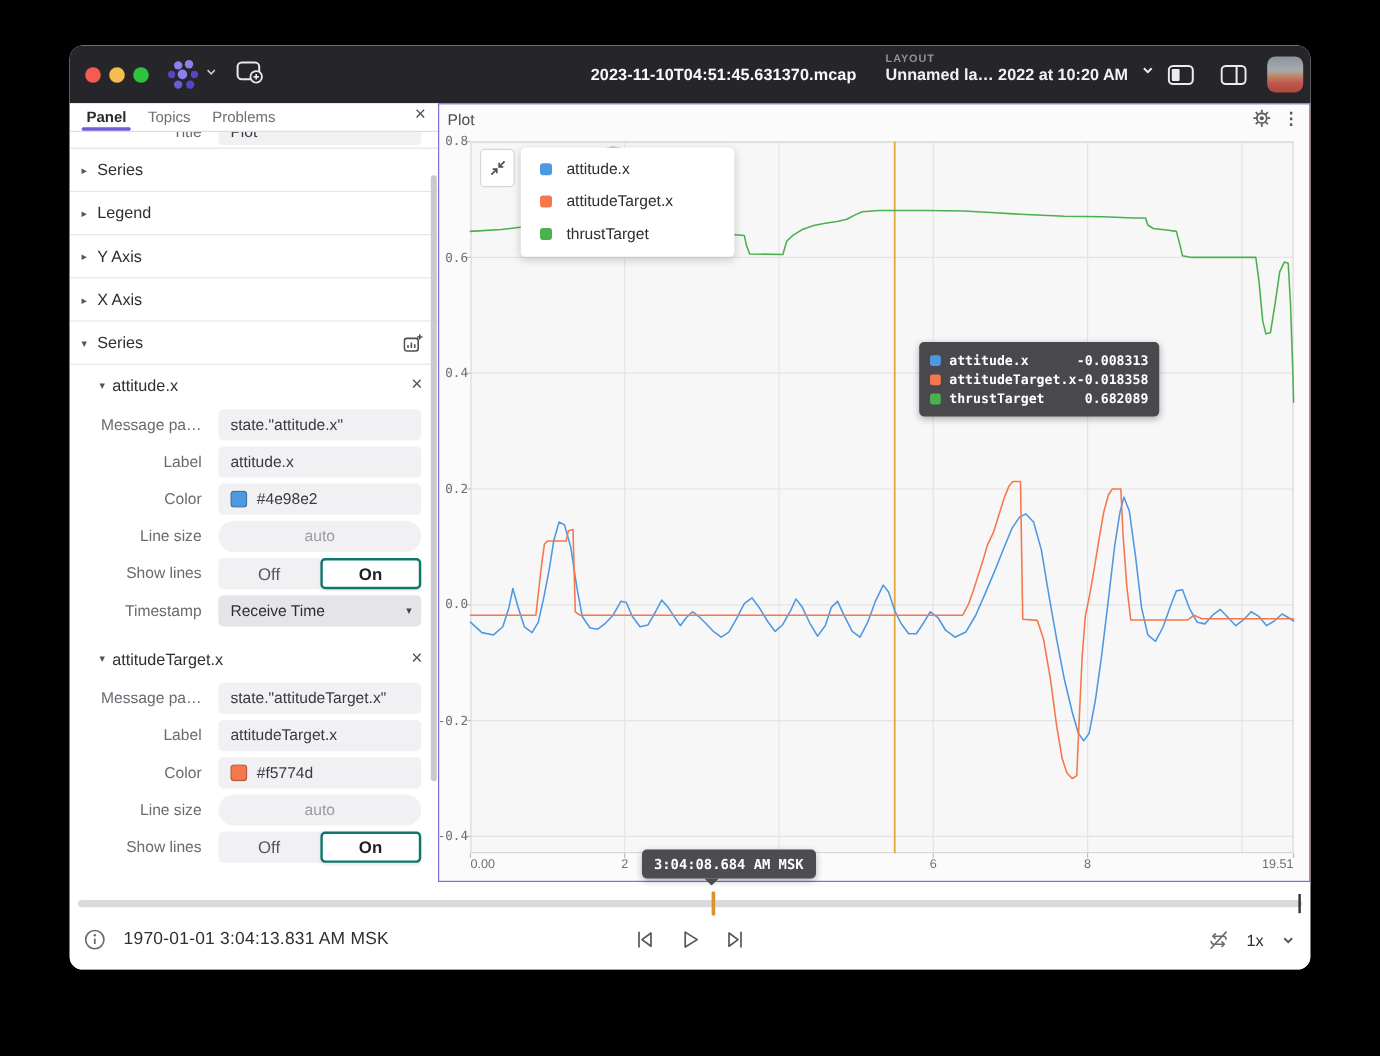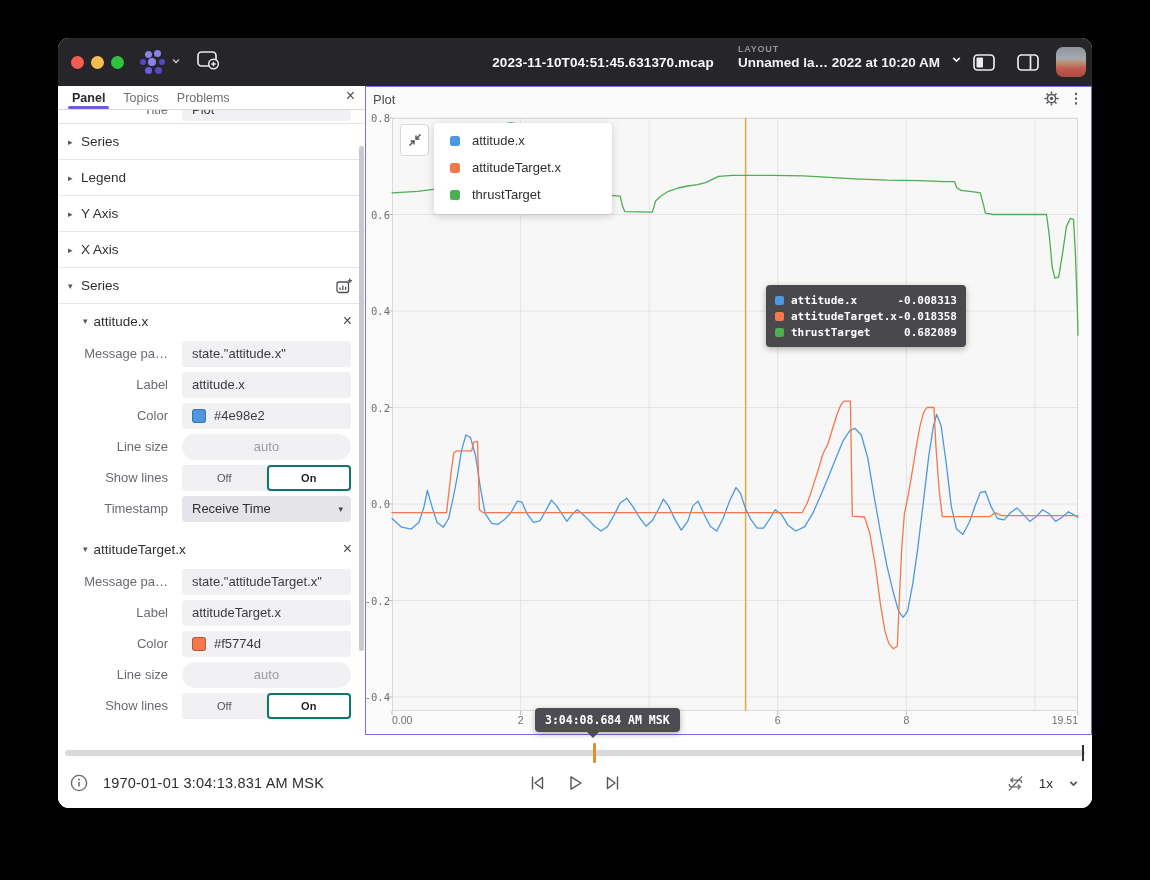--- a/index.html
+++ b/index.html
@@ -54,21 +54,21 @@
   .series-head .slabel { margin-left:6px; font-size:13.5px; color:#2f2f33; }
   .series-head .spacer { flex:1; }
   .series-close { margin-right:13px; font-size:16px; color:#4e4e54; cursor:pointer; line-height:1; }
   .frow { height:31px; display:flex; align-items:center; }
   .frow .flabel { width:118px; text-align:right; padding-right:8px; font-size:13px; color:#6a6a72; flex:none; }
   .fctl { margin-left:6px; width:169px; height:26px; border-radius:4px; font-size:13px; }
   .input-like { background:#f1f1f4; color:#3a3a40; display:flex; align-items:center; padding-left:10px; cursor:text; }
   .auto-ctl { background:#f1f1f4; color:#9b9ba2; display:flex; align-items:center; justify-content:center; cursor:text;border-radius:13px; }
   .swatch { width:14px; height:14px; border-radius:3px; border:1px solid rgba(0,0,0,0.25); margin-right:8px; flex:none; cursor:pointer; }
   .seg { background:#f1f1f4; display:flex; padding:0; cursor:pointer; }
-  .seg .opt { width:50%; display:flex; align-items:center; justify-content:center; font-size:11px; color:#55555b; border-radius:4px; }
+  .seg .opt { width:50%; display:flex; align-items:center; justify-content:center; font-size:14px; color:#55555b; border-radius:4px; }
   .seg .opt.sel { background:#fff; border:2px solid #0f766e; box-shadow:0 1px 2px rgba(0,0,0,0.08); color:#1f1f23; font-weight:bold; }
   .select-like { background:#e4e4e9; color:#2f2f33; display:flex; align-items:center; padding:0 8px 0 10px; cursor:pointer; }
   .select-like .sel-caret { margin-left:auto; font-size:9px; color:#44444a; }
   .series-block2-gap { height:8px; }
   .scroll-thumb { position:absolute; right:1px; top:60px; width:5px; height:505px; border-radius:3px; background:#c9c9ce; }
 
   
   .plot-header-title { position:absolute; left:7px; top:5px; font-size:13px; color:#4c4c52; }
   .panel-actions { position:absolute; right:8px; top:3px; display:flex; align-items:center; gap:10px; }
   .panel-actions .pa { cursor:pointer; display:flex; color:#5a5a60; }

